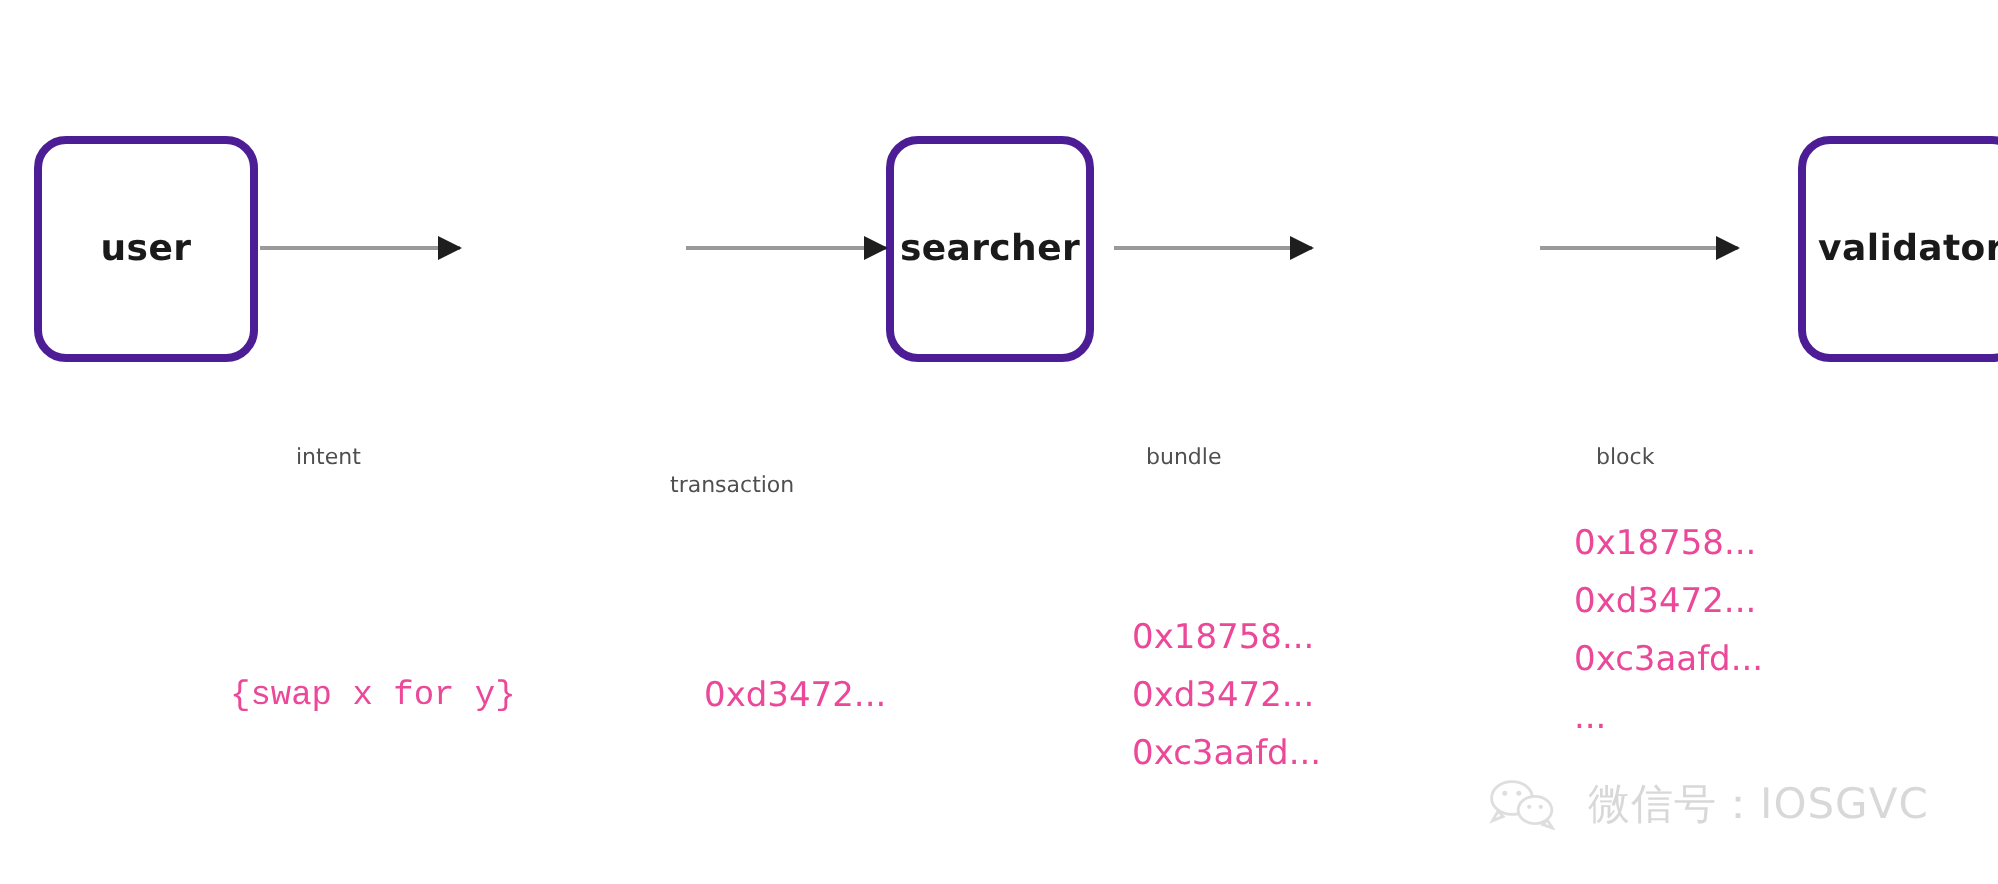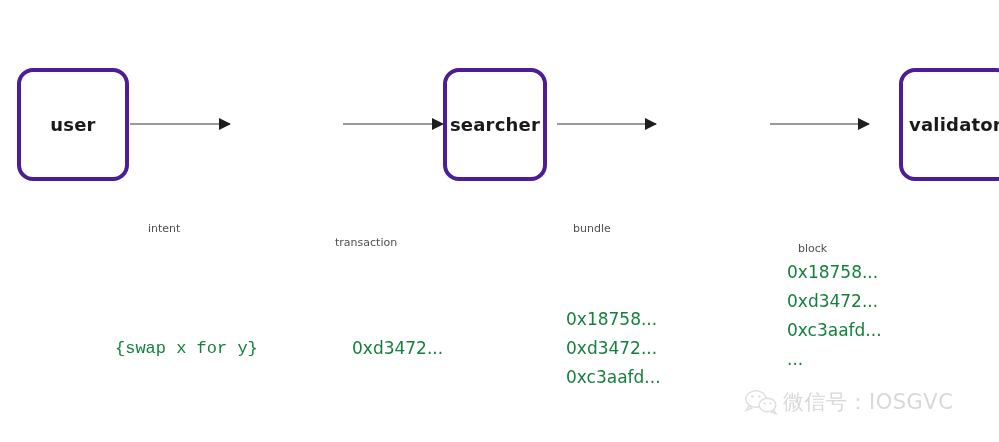--- a/index.html
+++ b/index.html
@@ -65,34 +65,34 @@
     font-size: 11px;
     color: #4f4f4f;
     white-space: nowrap;
   }
 
   
   .payload {
     position: absolute;
     font-family: "DejaVu Sans", "Liberation Sans", sans-serif;
     font-size: 17px;
-    color: #15803d;
+    color: #ec4899;
     line-height: 29px;
     white-space: nowrap;
   }
   .payload .payload-line { display: block; }
 
   
   .watermark {
     position: absolute;
     left: 744px;
     top: 388px;
     display: flex;
     align-items: center;
-    gap: 5px;
+    gap: 16px;
     opacity: 0.55;
     pointer-events: none;
   }
   .watermark .wm-text {
     font-family: "DejaVu Sans", "Liberation Sans", sans-serif;
     font-size: 21px;
     color: #b9b9b9;
     white-space: nowrap;
     letter-spacing: 0.5px;
   }
@@ -132,21 +132,21 @@
   <div class="edge" style="left:770px; top:123px; width:99px;">
     <span class="arrowhead"></span>
   </div>
 
   <div class="col-label" style="left:148px; top:222px;">intent</div>
 
   <div class="col-label" style="left:335px; top:236px;">transaction</div>
 
   <div class="col-label" style="left:573px; top:222px;">bundle</div>
 
-  <div class="col-label" style="left:798px; top:222px;margin-top:20px;">block</div>
+  <div class="col-label" style="left:798px; top:222px;">block</div>
 
   <div class="payload" style="left:115px; top:334px;font-family:Liberation Mono, monospace;">
       <span class="payload-line">{swap x for y}</span>
     </div>
 
   <div class="payload" style="left:352px; top:334px;">
       <span class="payload-line">0xd3472...</span>
     </div>
 
   <div class="payload" style="left:566px; top:305px;">

